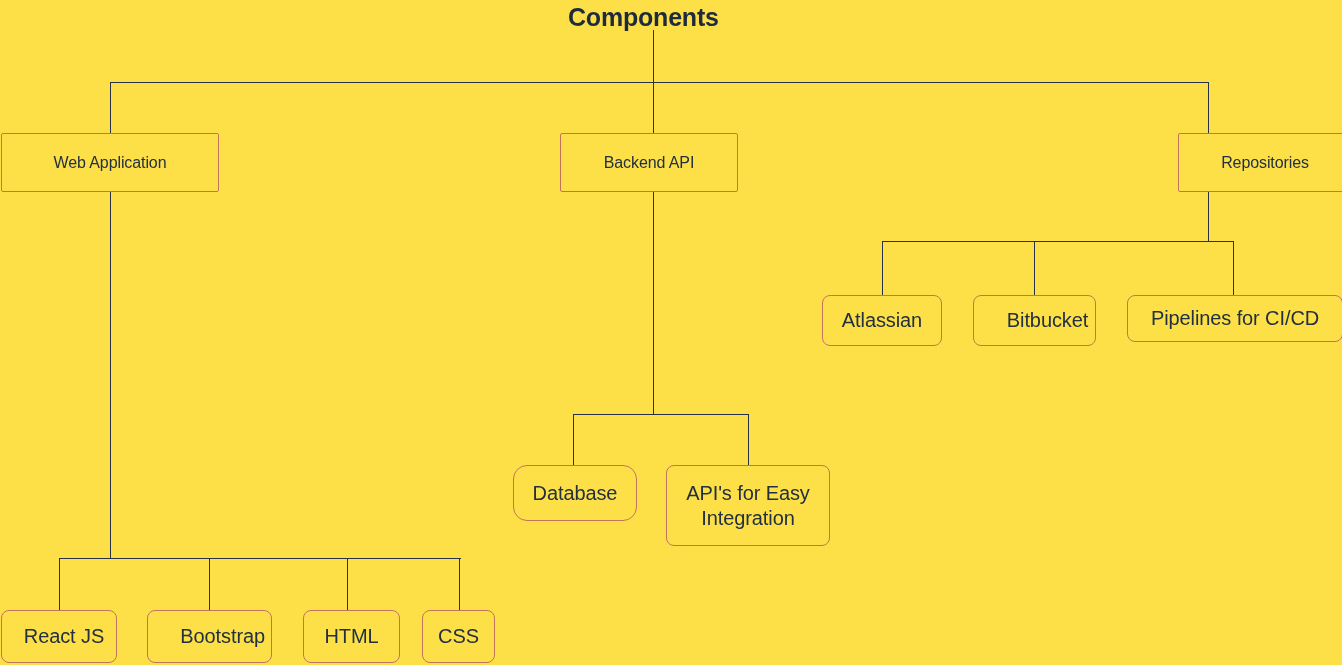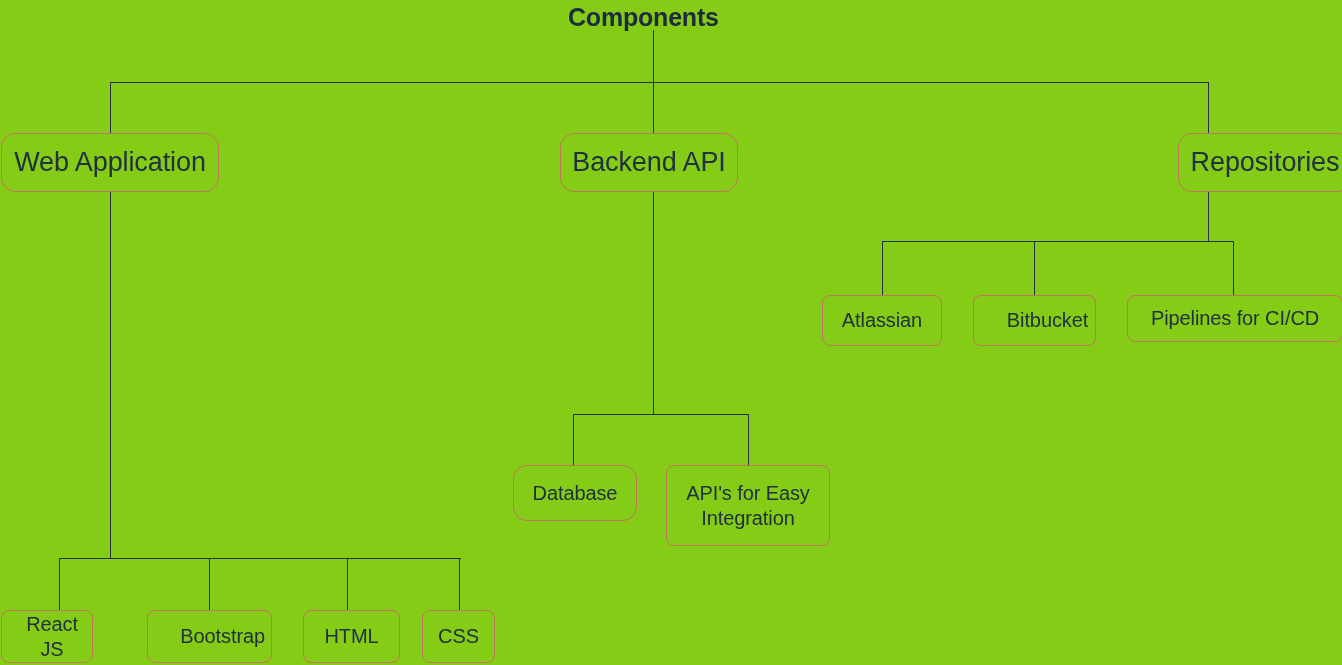--- a/index.html
+++ b/index.html
@@ -4,45 +4,45 @@
 <style>
   html, body {
     margin: 0;
     padding: 0;
     background: #000000;
   }
   #canvas {
     position: relative;
     width: 1342px;
     height: 665px;
-    background: #84cc16;
+    background: #fde047;
     overflow: hidden;
     font-family: "Liberation Sans", sans-serif;
   }
   .title {
     position: absolute;
     color: #1e2a3d;
     font-weight: bold;
     font-size: 25px;
     letter-spacing: -0.2px;
     white-space: nowrap;
   }
   .node {
     position: absolute;
     box-sizing: border-box;
     border: 1.6px solid #c4745c;
-    border-radius: 14px;
+    border-radius: 2px;
     background: transparent;
     color: #22303f;
     display: flex;
     align-items: center;
     justify-content: center;
     text-align: center;
     line-height: 1.22;
-    font-size: 27px;
+    font-size: 16px;
     letter-spacing: -0.1px;
     padding: 0 6px;
   }
   .node.small {
     font-size: 20px;
     border-radius: 8px;
   }
   .conn {
     position: absolute;
     background: #28314a;
@@ -103,21 +103,21 @@
     <span>API's for Easy Integration</span>
   </div>
 
   <div class="conn v" style="left:110px; top:192px; height:366px;"></div>
   <div class="conn h" style="left:59px; top:558px; width:402px;"></div>
   <div class="conn v" style="left:59px; top:558px; height:52px;"></div>
   <div class="conn v" style="left:209px; top:558px; height:52px;"></div>
   <div class="conn v" style="left:347px; top:558px; height:52px;"></div>
   <div class="conn v" style="left:459px; top:558px; height:52px;"></div>
 
-  <div class="node small" style="left:1px; top:610px; width:92px; height:53px;padding-left:16px;">
+  <div class="node small" style="left:1px; top:610px; width:116px; height:53px;padding-left:16px;">
     <span>React JS</span>
   </div>
   <div class="node small" style="left:147px; top:610px; width:125px; height:53px;justify-content:flex-end;">
     <span>Bootstrap</span>
   </div>
   <div class="node small" style="left:303px; top:610px; width:97px; height:53px;">
     <span>HTML</span>
   </div>
   <div class="node small" style="left:422px; top:610px; width:73px; height:53px;">
     <span>CSS</span>

